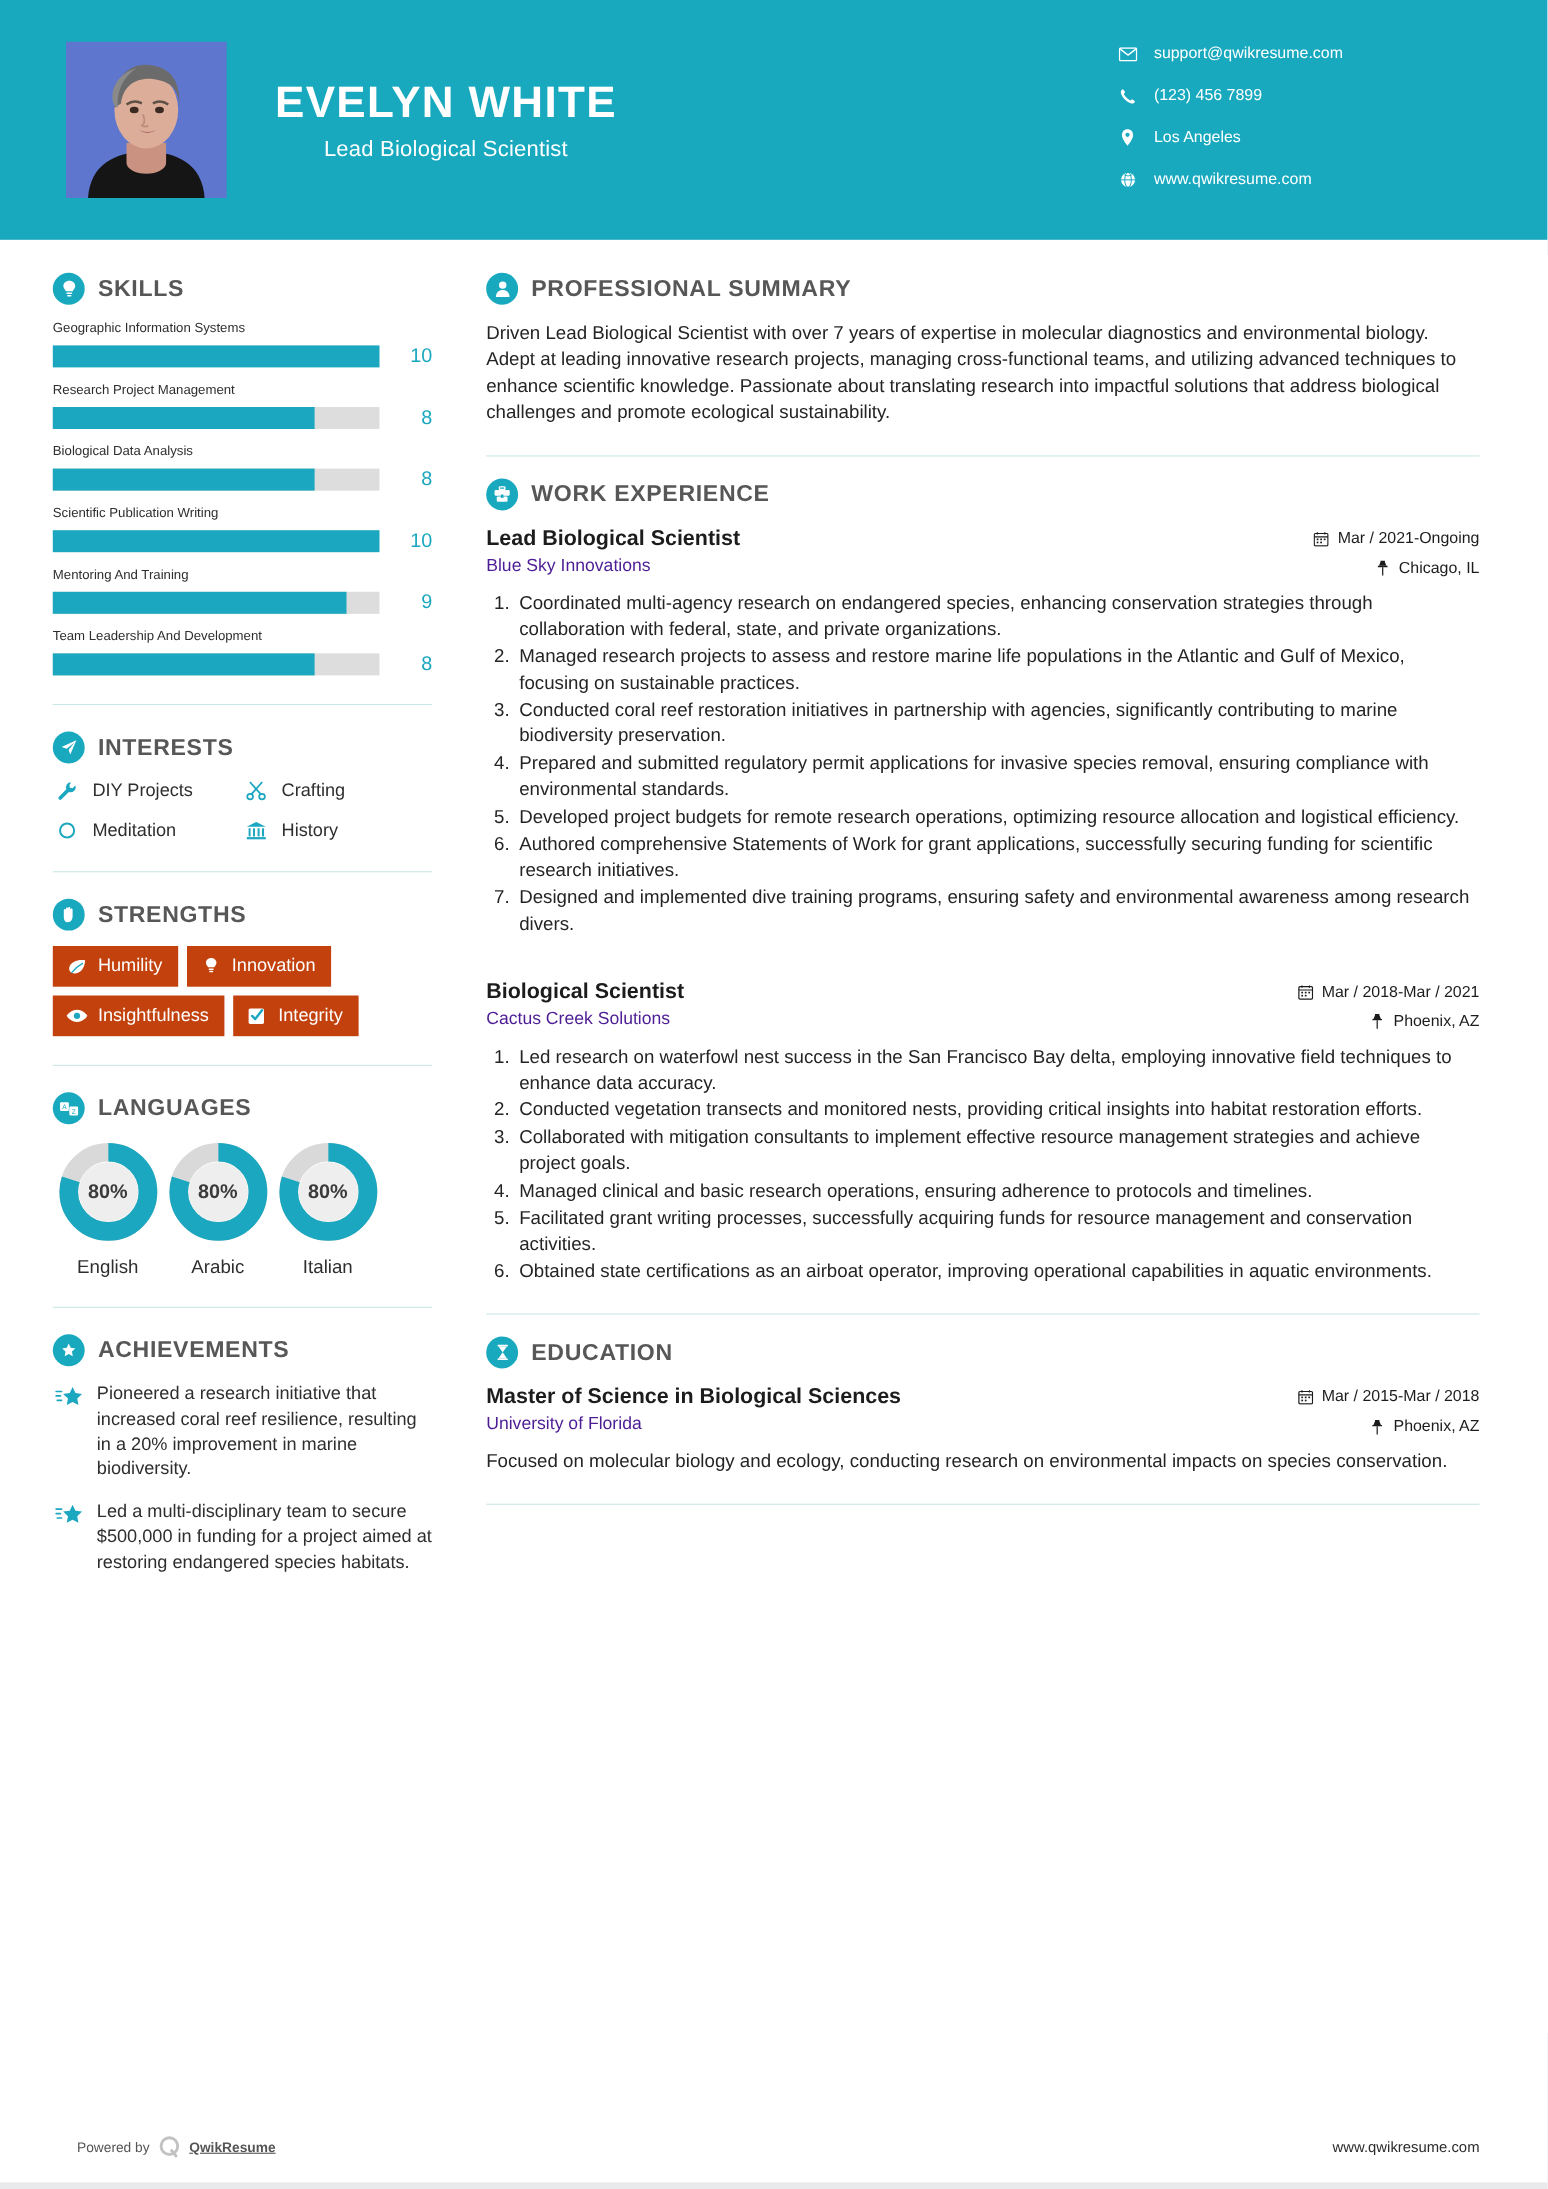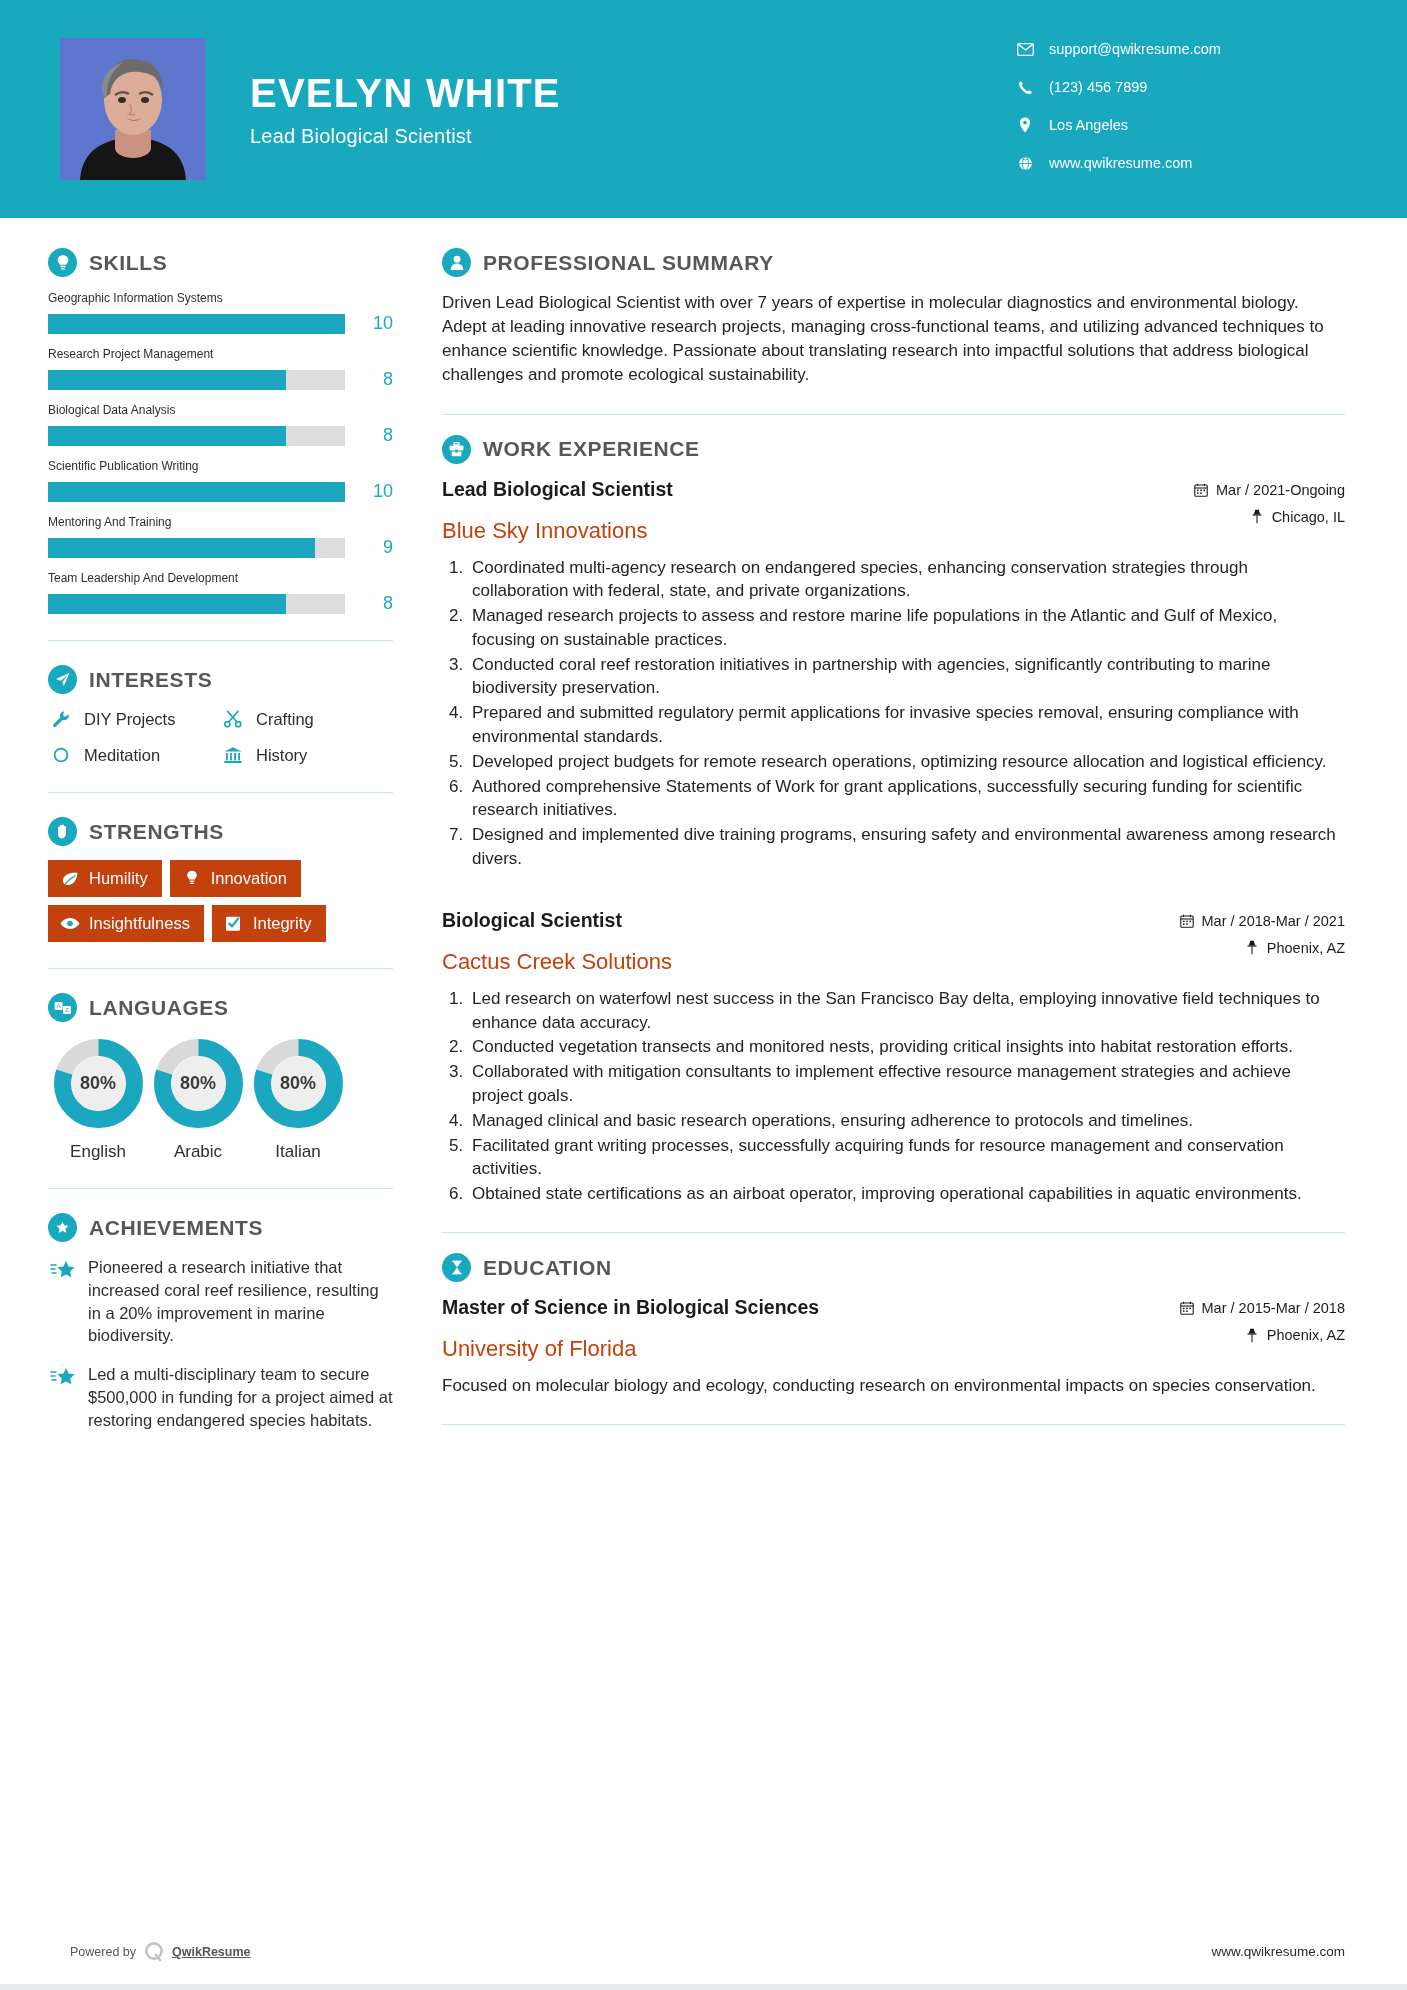--- a/index.html
+++ b/index.html
@@ -20,20 +20,21 @@
   .header {
     position: relative;
     height: 218px;
     background: #18a9bf;
     padding: 0;
   }
   .header-inner {
     display: flex;
     align-items: flex-start;
     height: 100%;
+    text-align: center;
   }
   .photo-wrap {
     margin-left: 60px;
     margin-top: 38px;
     width: 146px;
     height: 142px;
     background: #5f76cf;
     overflow: hidden;
     position: relative;
     flex: none;
@@ -276,23 +277,23 @@
     display: flex;
     justify-content: space-between;
     align-items: flex-start;
   }
   .entry-title {
     font-size: 19.5px;
     font-weight: bold;
     color: #1c1c1c;
   }
   .entry-org {
-    font-size: 22px;
-    color: #c2410c;
-    margin-top: 17px;
+    font-size: 16px;
+    color: #4c1d95;
+    margin-top: 5px;
   }
   .entry-meta {
     text-align: right;
     padding-top: 4px;
     flex: none;
     margin-left: 16px;
   }
   .meta-row {
     display: flex;
     align-items: center;

